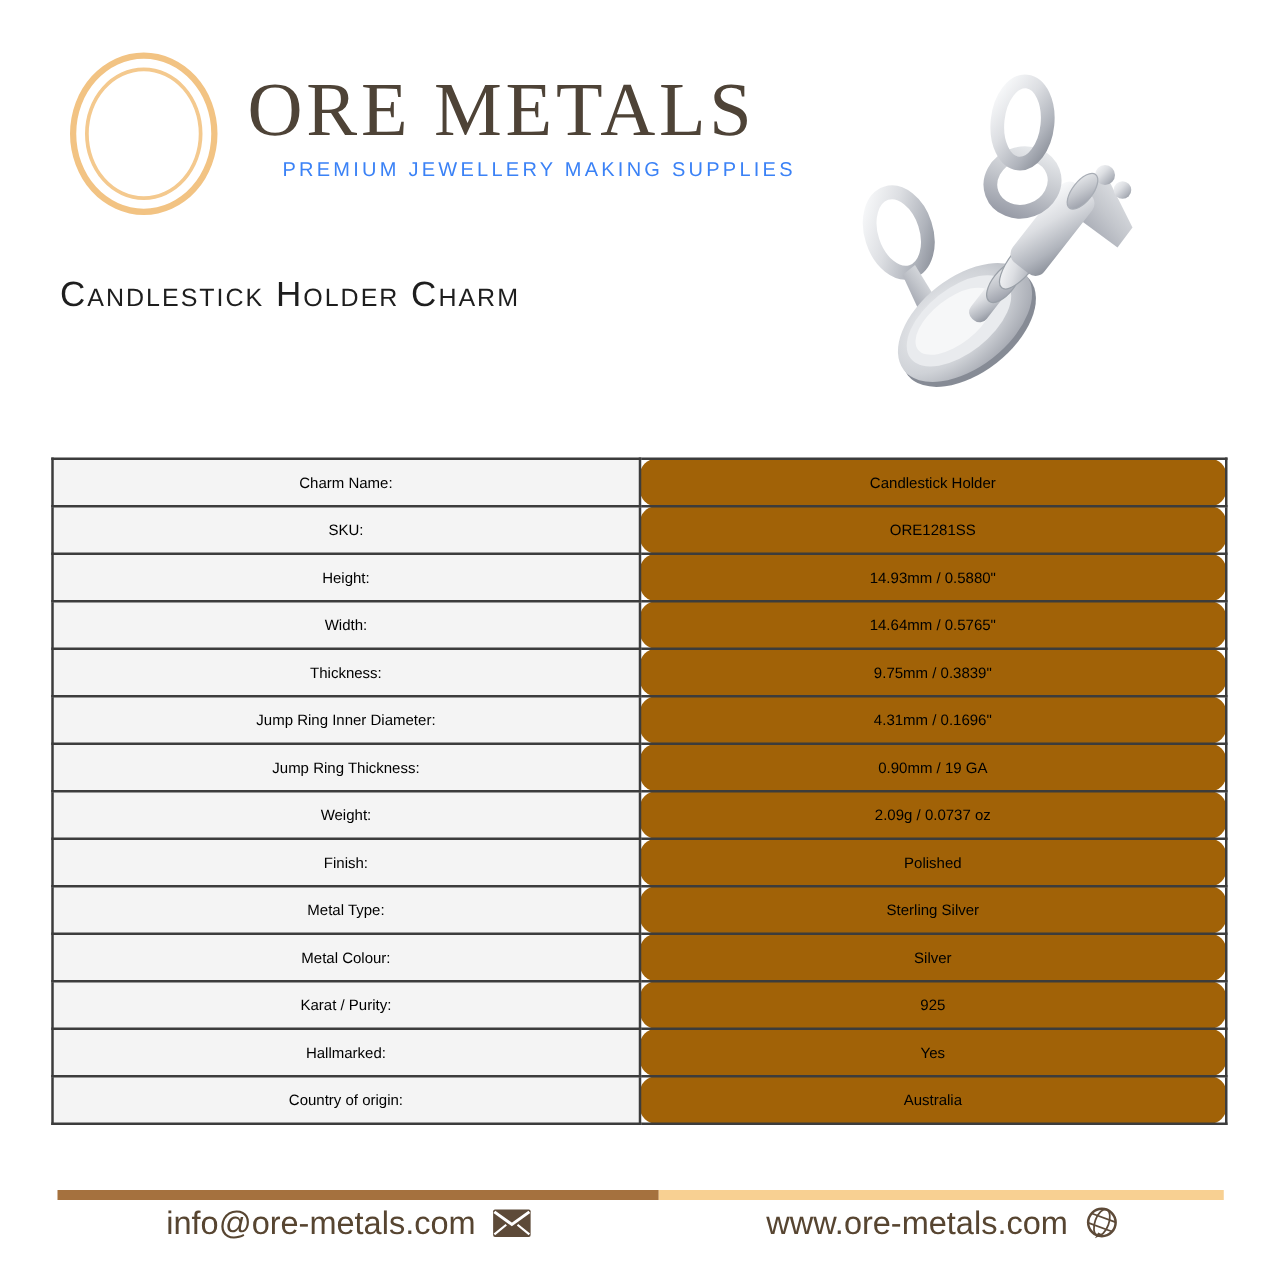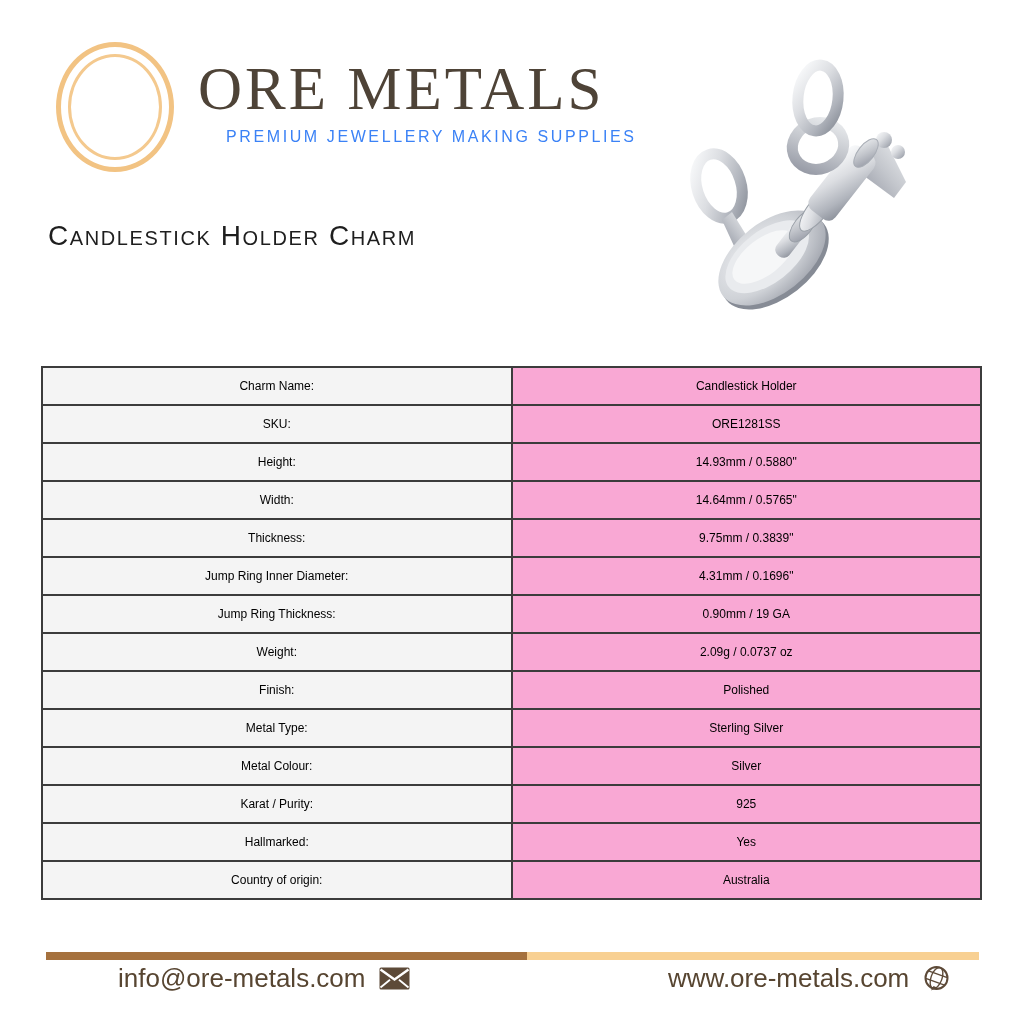--- a/index.html
+++ b/index.html
@@ -52,38 +52,38 @@
     position: absolute; left: 41px; top: 366px; width: 941px;
     border-collapse: collapse; table-layout: fixed;
   }
   .spec-table td {
     border: 2px solid #3c3c3c;
     height: 36px; padding: 0 8px;
     text-align: center; vertical-align: middle;
     font-size: 12px; color: #000000;
   }
   .label-cell { width: 50%; background: #f4f4f4; }
-  .value-cell { width: 50%; background: #f9a8d4; }
+  .value-cell { width: 50%; background: #a16207; border-radius: 13px; }
 
   
   .footer-divider {
     position: absolute; left: 46px; top: 952px;
     width: 933px; height: 8px; display: flex;
   }
   .divider-brown { width: 481px; height: 8px; background: #a5713e; }
   .divider-tan   { width: 452px; height: 8px; background: #f8d092; }
 
   .contact {
     position: absolute; top: 963px;
     display: flex; align-items: center; gap: 14px;
     font-size: 26px; color: #574531; white-space: nowrap;
     cursor: pointer; text-decoration: none;
   }
-  .contact-email   { left: 118px; }
-  .contact-website { left: 668px; }
+  .contact-email   { left: 133px; }
+  .contact-website { left: 613px; }
   .contact .icn { display: inline-flex; align-items: center; }
 </style>
 </head>
 <body>
 
 <div class="page">
 
   <div class="logo-ring-outer">
     <div class="logo-ring-inner"></div>
   </div>

